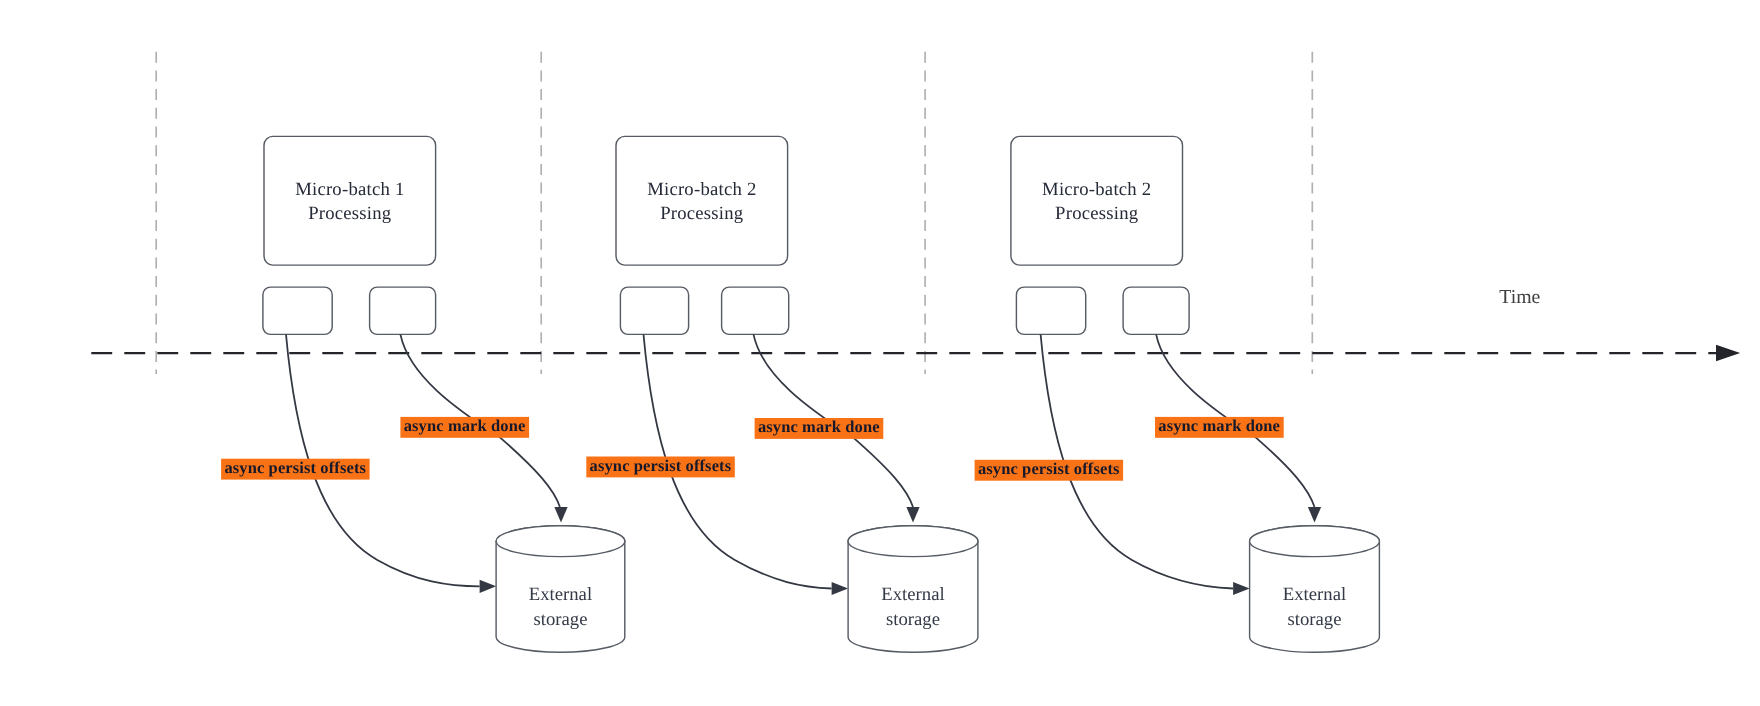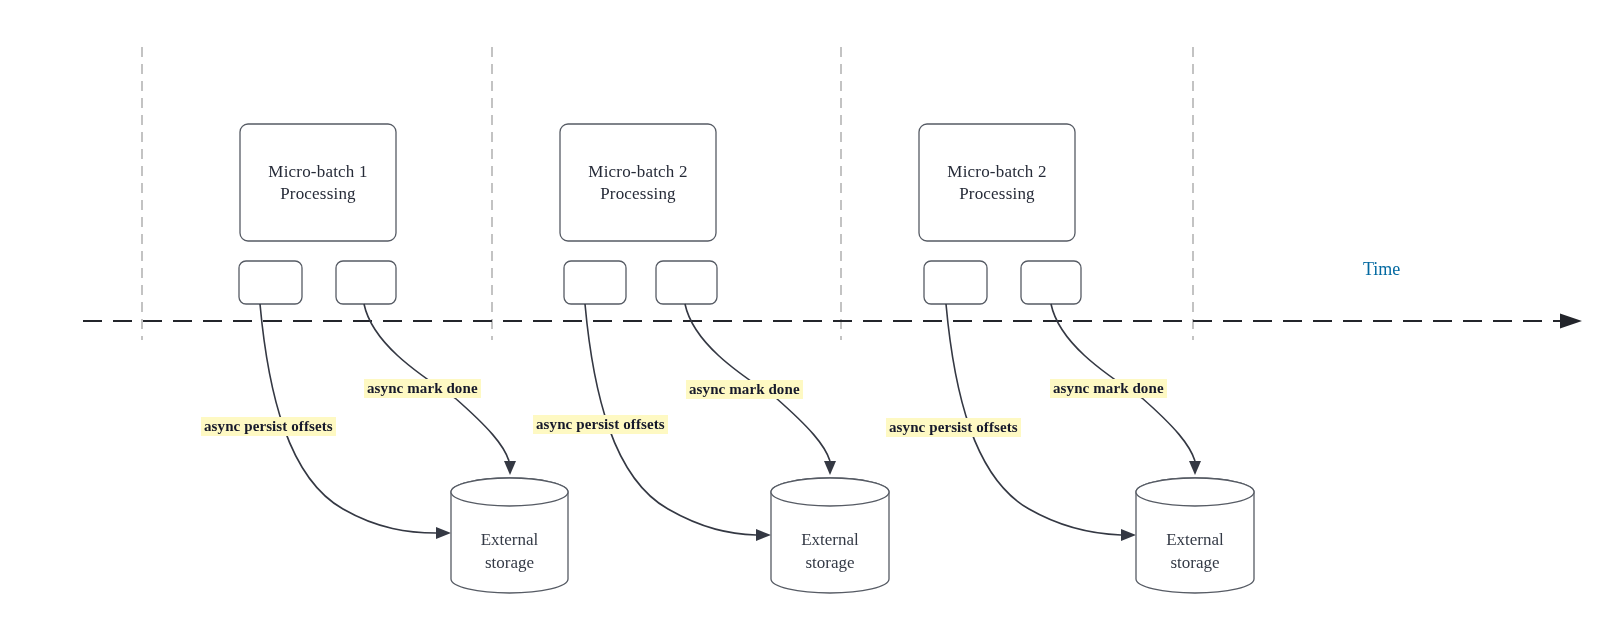--- a/index.html
+++ b/index.html
@@ -14,24 +14,24 @@
   .overlay{position:absolute;display:flex;align-items:center;justify-content:center;text-align:center;}
   .node-title{
     font-size:17px;line-height:22px;color:#262b38;letter-spacing:.2px;
   }
   .node-title .inner{width:130px;}
   .storage-title{font-size:17px;line-height:23px;color:#343a46;}
   .storage-title .inner{width:86px;margin-top:16px;}
   .edge-label{
     position:absolute;
     font-size:15px;font-weight:bold;color:#16192b;
-    background:#fef9c3;padding:1px 3px;white-space:nowrap;letter-spacing:.1px;
+    background:#f97316;padding:1px 3px;white-space:nowrap;letter-spacing:.1px;
   }
   .time-label{
-    position:absolute;font-size:18px;color:#0369a1;white-space:nowrap;
+    position:absolute;font-size:18px;color:#404040;white-space:nowrap;
   }
 </style>
 </head>
 <body>
 
 <div class="stage">
 
   <svg width="1600" height="642" viewBox="0 0 1600 642">
 
     <g stroke="#b0b0b0" stroke-width="1.5" stroke-dasharray="10 7" fill="none">

